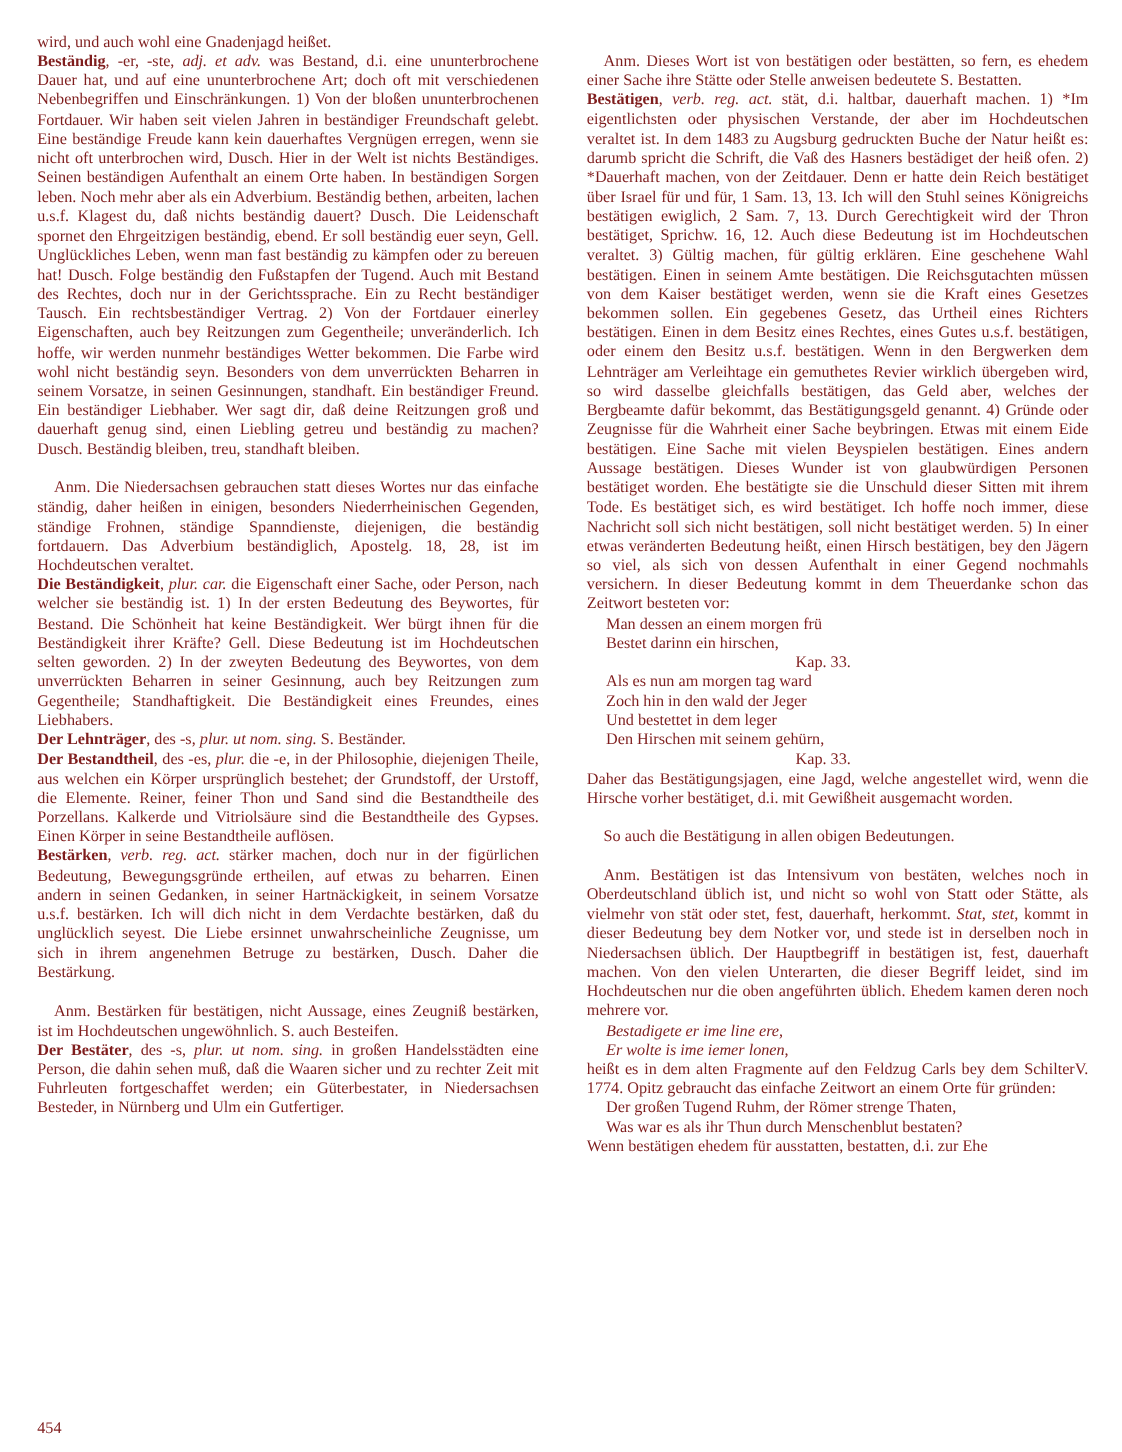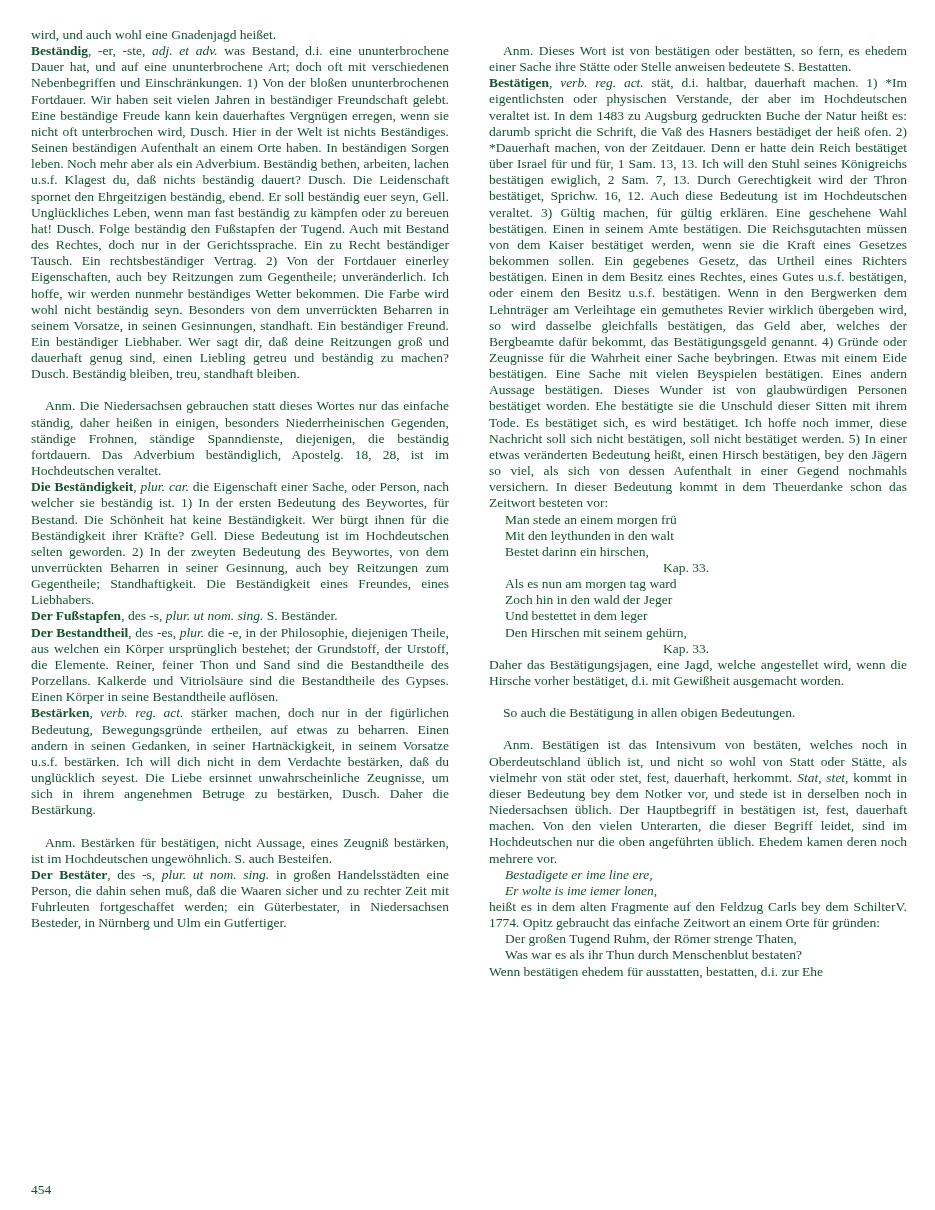--- a/index.html
+++ b/index.html
@@ -2,21 +2,21 @@
 <html><head>
 <meta charset="utf-8">
 <style>
   * { margin:0; padding:0; box-sizing:border-box; }
   html, body { background:#ffffff; }
   .page {
     position:relative;
     width:935px; height:1210px;
     margin:0 auto;
     background:#ffffff;
-    color:#14532d;
+    color:#7f1d1d;
     font-family:"Liberation Serif","DejaVu Serif",serif;
     overflow:hidden;
   }
   .columns {
     position:absolute; top:27px; left:31px;
     display:flex; gap:40px;
   }
   .col {
     width:418px;
     font-size:13.5px;
@@ -38,31 +38,30 @@
 </head>
 <body>
 
 <div class="page">
   <div class="columns">
     <div class="col">
         <p class="para plain"><span>wird, und auch wohl eine Gnadenjagd heißet.</span></p>
         <p class="para plain"><span class="b">Beständig</span><span>, -er, -ste, </span><span class="i">adj. et adv.</span><span> was Bestand, d.i. eine ununterbrochene Dauer hat, und auf eine ununterbrochene Art; doch oft mit verschiedenen Nebenbegriffen und Einschränkungen. 1) Von der bloßen ununterbrochenen Fortdauer. Wir haben seit vielen Jahren in beständiger Freundschaft gelebt. Eine beständige Freude kann kein dauerhaftes Vergnügen erregen, wenn sie nicht oft unterbrochen wird, Dusch. Hier in der Welt ist nichts Beständiges. Seinen beständigen Aufenthalt an einem Orte haben. In beständigen Sorgen leben. Noch mehr aber als ein Adverbium. Beständig bethen, arbeiten, lachen u.s.f. Klagest du, daß nichts beständig dauert? Dusch. Die Leidenschaft spornet den Ehrgeitzigen beständig, ebend. Er soll beständig euer seyn, Gell. Unglückliches Leben, wenn man fast beständig zu kämpfen oder zu bereuen hat! Dusch. Folge beständig den Fußstapfen der Tugend. Auch mit Bestand des Rechtes, doch nur in der Gerichtssprache. Ein zu Recht beständiger Tausch. Ein rechtsbeständiger Vertrag. 2) Von der Fortdauer einerley Eigenschaften, auch bey Reitzungen zum Gegentheile; unveränderlich. Ich hoffe, wir werden nunmehr beständiges Wetter bekommen. Die Farbe wird wohl nicht beständig seyn. Besonders von dem unverrückten Beharren in seinem Vorsatze, in seinen Gesinnungen, standhaft. Ein beständiger Freund. Ein beständiger Liebhaber. Wer sagt dir, daß deine Reitzungen groß und dauerhaft genug sind, einen Liebling getreu und beständig zu machen? Dusch. Beständig bleiben, treu, standhaft bleiben.</span></p>
         <p class="para indent"><span>Anm. Die Niedersachsen gebrauchen statt dieses Wortes nur das einfache ständig, daher heißen in einigen, besonders Niederrheinischen Gegenden, ständige Frohnen, ständige Spanndienste, diejenigen, die beständig fortdauern. Das Adverbium beständiglich, Apostelg. 18, 28, ist im Hochdeutschen veraltet.</span></p>
         <p class="para plain"><span class="b">Die Beständigkeit</span><span>, </span><span class="i">plur. car.</span><span> die Eigenschaft einer Sache, oder Person, nach welcher sie beständig ist. 1) In der ersten Bedeutung des Beywortes, für Bestand. Die Schönheit hat keine Beständigkeit. Wer bürgt ihnen für die Beständigkeit ihrer Kräfte? Gell. Diese Bedeutung ist im Hochdeutschen selten geworden. 2) In der zweyten Bedeutung des Beywortes, von dem unverrückten Beharren in seiner Gesinnung, auch bey Reitzungen zum Gegentheile; Standhaftigkeit. Die Beständigkeit eines Freundes, eines Liebhabers.</span></p>
-        <p class="para plain"><span class="b">Der Fußstapfen</span><span>, des -s, </span><span class="i">plur. ut nom. sing.</span><span> S. Beständer.</span></p>
+        <p class="para plain"><span class="b">Der Lehnträger</span><span>, des -s, </span><span class="i">plur. ut nom. sing.</span><span> S. Beständer.</span></p>
         <p class="para plain"><span class="b">Der Bestandtheil</span><span>, des -es, </span><span class="i">plur.</span><span> die -e, in der Philosophie, diejenigen Theile, aus welchen ein Körper ursprünglich bestehet; der Grundstoff, der Urstoff, die Elemente. Reiner, feiner Thon und Sand sind die Bestandtheile des Porzellans. Kalkerde und Vitriolsäure sind die Bestandtheile des Gypses. Einen Körper in seine Bestandtheile auflösen.</span></p>
         <p class="para plain"><span class="b">Bestärken</span><span>, </span><span class="i">verb. reg. act.</span><span> stärker machen, doch nur in der figürlichen Bedeutung, Bewegungsgründe ertheilen, auf etwas zu beharren. Einen andern in seinen Gedanken, in seiner Hartnäckigkeit, in seinem Vorsatze u.s.f. bestärken. Ich will dich nicht in dem Verdachte bestärken, daß du unglücklich seyest. Die Liebe ersinnet unwahrscheinliche Zeugnisse, um sich in ihrem angenehmen Betruge zu bestärken, Dusch. Daher die Bestärkung.</span></p>
         <p class="para indent"><span>Anm. Bestärken für bestätigen, nicht Aussage, eines Zeugniß bestärken, ist im Hochdeutschen ungewöhnlich. S. auch Besteifen.</span></p>
         <p class="para plain"><span class="b">Der Bestäter</span><span>, des -s, </span><span class="i">plur. ut nom. sing.</span><span> in großen Handelsstädten eine Person, die dahin sehen muß, daß die Waaren sicher und zu rechter Zeit mit Fuhrleuten fortgeschaffet werden; ein Güterbestater, in Niedersachsen Besteder, in Nürnberg und Ulm ein Gutfertiger.</span></p>
       </div>
     <div class="col">
         <p class="para indent"><span>Anm. Dieses Wort ist von bestätigen oder bestätten, so fern, es ehedem einer Sache ihre Stätte oder Stelle anweisen bedeutete S. Bestatten.</span></p>
         <p class="para plain"><span class="b">Bestätigen</span><span>, </span><span class="i">verb. reg. act.</span><span> stät, d.i. haltbar, dauerhaft machen. 1) *Im eigentlichsten oder physischen Verstande, der aber im Hochdeutschen veraltet ist. In dem 1483 zu Augsburg gedruckten Buche der Natur heißt es: darumb spricht die Schrift, die Vaß des Hasners bestädiget der heiß ofen. 2) *Dauerhaft machen, von der Zeitdauer. Denn er hatte dein Reich bestätiget über Israel für und für, 1 Sam. 13, 13. Ich will den Stuhl seines Königreichs bestätigen ewiglich, 2 Sam. 7, 13. Durch Gerechtigkeit wird der Thron bestätiget, Sprichw. 16, 12. Auch diese Bedeutung ist im Hochdeutschen veraltet. 3) Gültig machen, für gültig erklären. Eine geschehene Wahl bestätigen. Einen in seinem Amte bestätigen. Die Reichsgutachten müssen von dem Kaiser bestätiget werden, wenn sie die Kraft eines Gesetzes bekommen sollen. Ein gegebenes Gesetz, das Urtheil eines Richters bestätigen. Einen in dem Besitz eines Rechtes, eines Gutes u.s.f. bestätigen, oder einem den Besitz u.s.f. bestätigen. Wenn in den Bergwerken dem Lehnträger am Verleihtage ein gemuthetes Revier wirklich übergeben wird, so wird dasselbe gleichfalls bestätigen, das Geld aber, welches der Bergbeamte dafür bekommt, das Bestätigungsgeld genannt. 4) Gründe oder Zeugnisse für die Wahrheit einer Sache beybringen. Etwas mit einem Eide bestätigen. Eine Sache mit vielen Beyspielen bestätigen. Eines andern Aussage bestätigen. Dieses Wunder ist von glaubwürdigen Personen bestätiget worden. Ehe bestätigte sie die Unschuld dieser Sitten mit ihrem Tode. Es bestätiget sich, es wird bestätiget. Ich hoffe noch immer, diese Nachricht soll sich nicht bestätigen, soll nicht bestätiget werden. 5) In einer etwas veränderten Bedeutung heißt, einen Hirsch bestätigen, bey den Jägern so viel, als sich von dessen Aufenthalt in einer Gegend nochmahls versichern. In dieser Bedeutung kommt in dem Theuerdanke schon das Zeitwort besteten vor:</span></p>
-        <p class="para verse"><span>Man stede an einem morgen frü</span></p>
-        <p class="para verse"><span>Mit den leythunden in den walt</span></p>
+        <p class="para verse"><span>Man dessen an einem morgen frü</span></p>
         <p class="para verse"><span>Bestet darinn ein hirschen,</span></p>
         <p class="para ref"><span>Kap. 33.</span></p>
         <p class="para verse"><span>Als es nun am morgen tag ward</span></p>
         <p class="para verse"><span>Zoch hin in den wald der Jeger</span></p>
         <p class="para verse"><span>Und bestettet in dem leger</span></p>
         <p class="para verse"><span>Den Hirschen mit seinem gehürn,</span></p>
         <p class="para ref"><span>Kap. 33.</span></p>
         <p class="para plain"><span>Daher das Bestätigungsjagen, eine Jagd, welche angestellet wird, wenn die Hirsche vorher bestätiget, d.i. mit Gewißheit ausgemacht worden.</span></p>
         <p class="para indent"><span>So auch die Bestätigung in allen obigen Bedeutungen.</span></p>
         <p class="para indent"><span>Anm. Bestätigen ist das Intensivum von bestäten, welches noch in Oberdeutschland üblich ist, und nicht so wohl von Statt oder Stätte, als vielmehr von stät oder stet, fest, dauerhaft, herkommt. </span><span class="i">Stat, stet,</span><span> kommt in dieser Bedeutung bey dem Notker vor, und stede ist in derselben noch in Niedersachsen üblich. Der Hauptbegriff in bestätigen ist, fest, dauerhaft machen. Von den vielen Unterarten, die dieser Begriff leidet, sind im Hochdeutschen nur die oben angeführten üblich. Ehedem kamen deren noch mehrere vor.</span></p>

